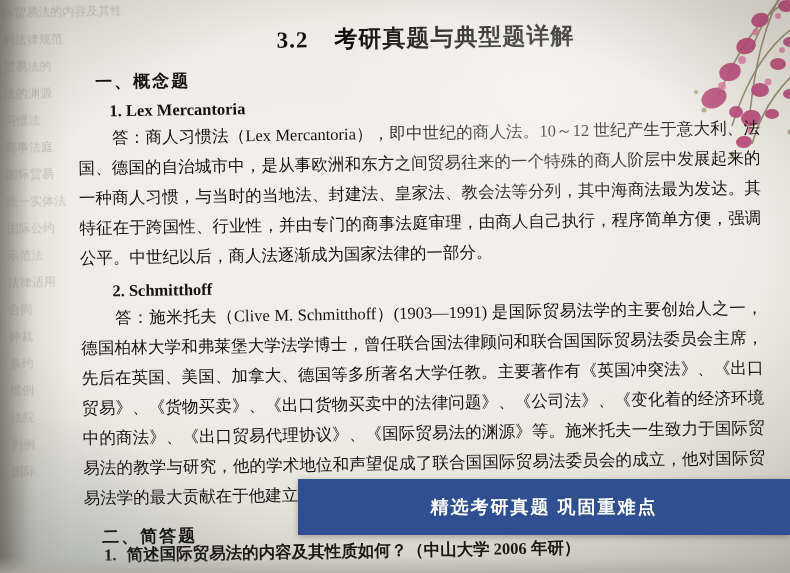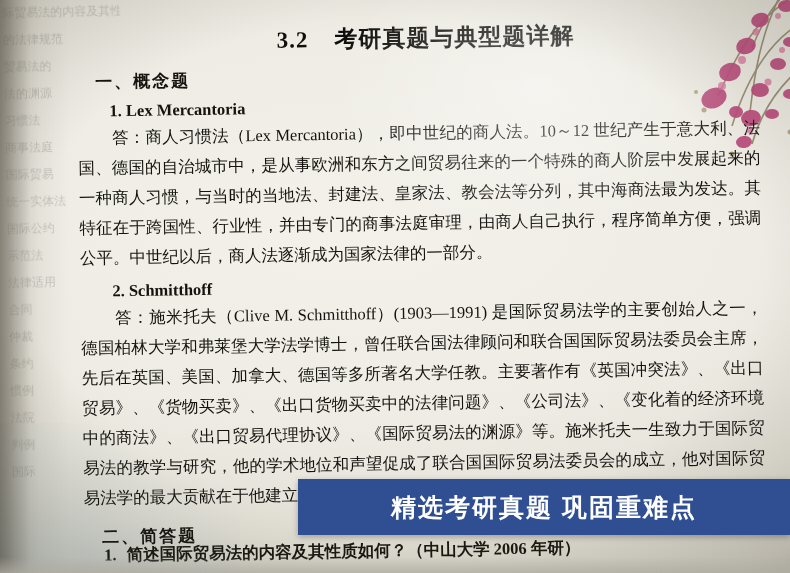--- a/index.html
+++ b/index.html
@@ -94,21 +94,21 @@
   .lat{font-family:"Liberation Serif", serif;}
 
   
   .banner{
     position:absolute;left:298px;top:479px;width:492px;height:56px;
     background:#2f4f92;
     display:flex;align-items:center;justify-content:center;
     box-shadow:0 2px 6px rgba(0,0,0,.28);
   }
   .banner span{
-    color:#ffffff;font-size:25px;font-weight:bold;letter-spacing:2px;
+    color:#ffffff;font-size:18px;font-weight:bold;letter-spacing:2px;
     font-family:"Liberation Sans", sans-serif;
     white-space:nowrap;
   }
   
   .cutline{
     position:absolute;left:72px;top:545px;width:700px;
     transform:rotate(-0.9deg);transform-origin:left top;
     font-size:16.5px;color:#17160f;
     overflow:hidden;height:26px;
   }

